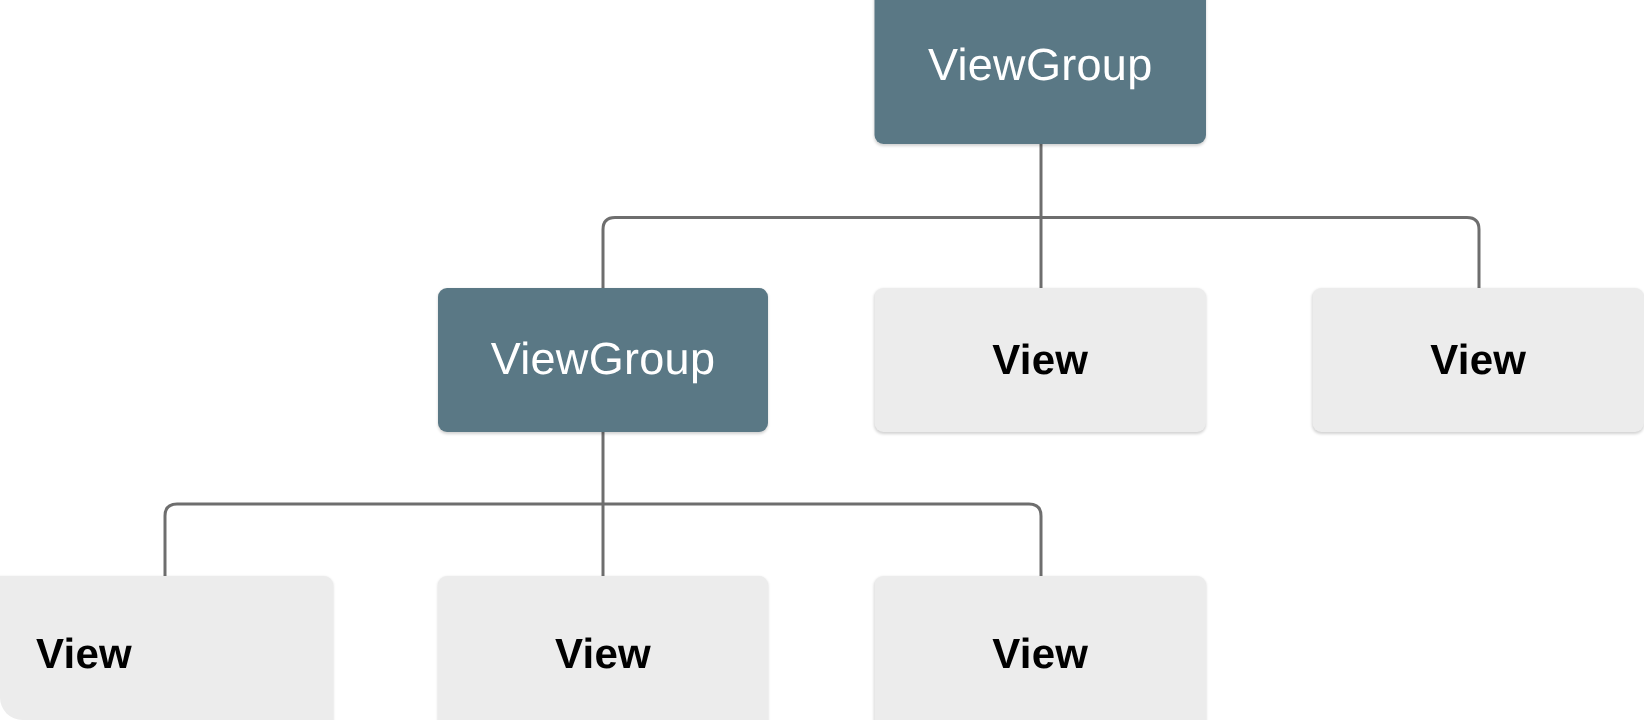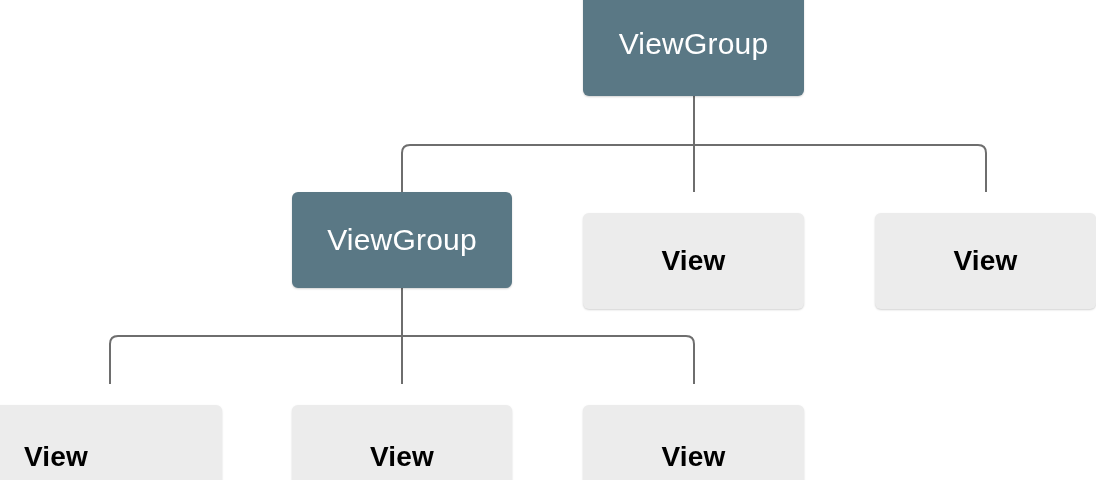--- a/index.html
+++ b/index.html
@@ -10,20 +10,21 @@
   }
   body {
     font-family: "Liberation Sans", sans-serif;
   }
   #diagram-canvas {
     position: relative;
     width: 1096px;
     height: 480px;
     overflow: hidden;
     background: #ffffff;
+    border-radius: 15px;
   }
   #connector-layer {
     position: absolute;
     left: 0;
     top: 0;
     width: 1096px;
     height: 480px;
     pointer-events: none;
   }
   .node {
@@ -33,21 +34,20 @@
     display: flex;
     align-items: center;
     justify-content: center;
     box-shadow: 0 1px 2px rgba(0,0,0,0.18);
   }
   .node-viewgroup {
     background: #5a7885;
   }
   .node-view {
     background: #ececec;
-    margin-top: 21px;
   }
   .node-label {
     display: block;
     white-space: nowrap;
     line-height: 1;
     text-align: center;
   }
   .label-viewgroup {
     color: #ffffff;
     font-size: 30px;

